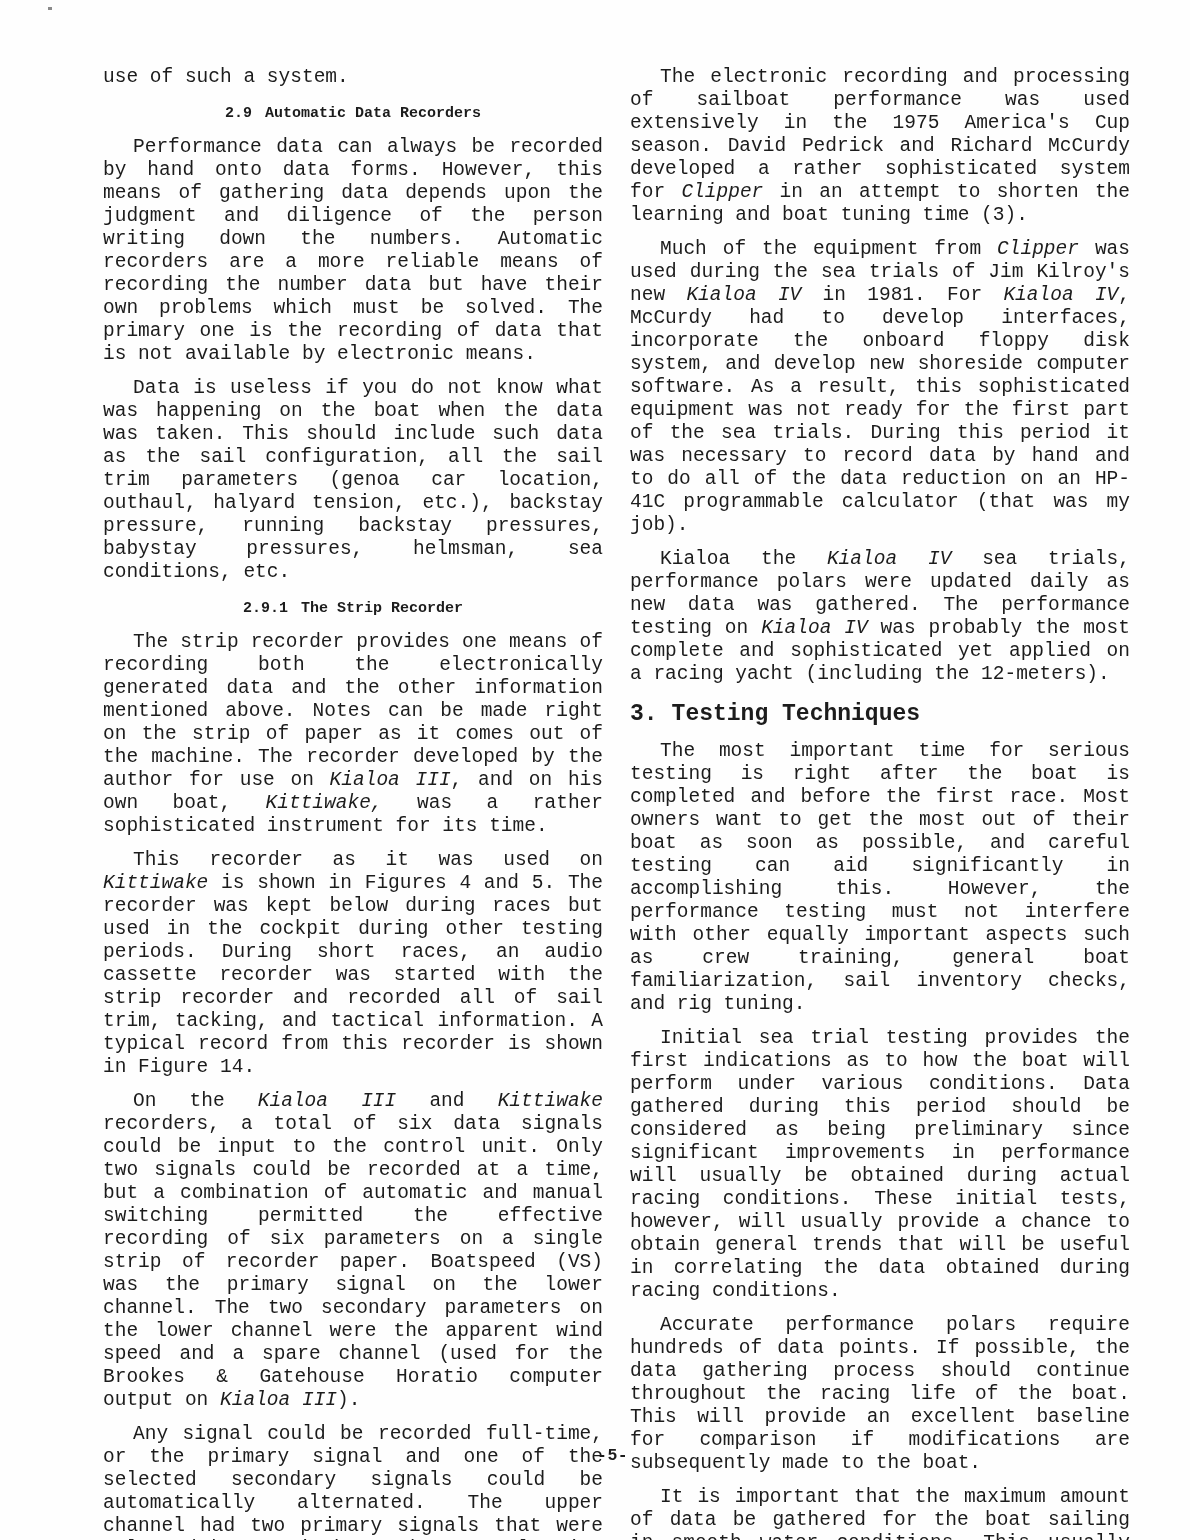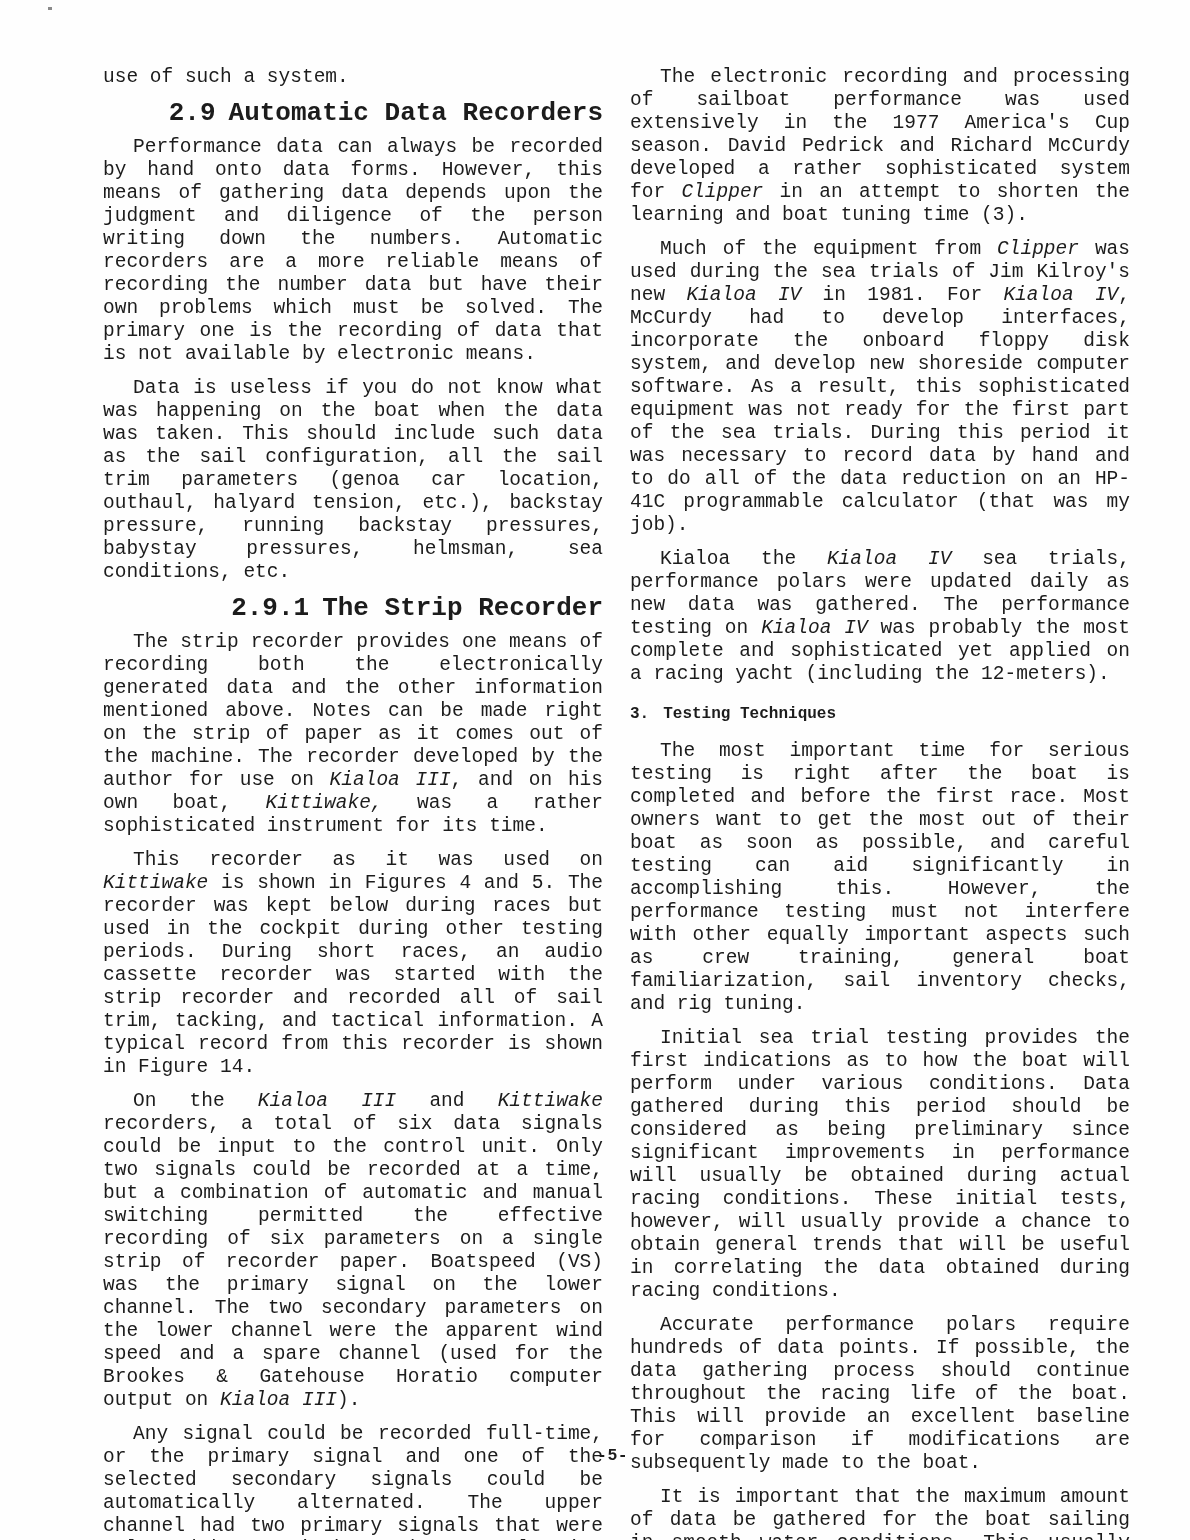--- a/index.html
+++ b/index.html
@@ -36,28 +36,28 @@
   }
   .col-left  { left: 103px; }
   .col-right { left: 630px; }
   p.para {
     margin: 0 0 11px 0;
     text-indent: 30px;
   }
   p.cont { text-indent: 0; }
   .h-sub {
     font-weight: bold;
-    font-size: 26px;
-    text-align: right;
+    font-size: 15px;
+    text-align: center;
     margin: 13px 0 11px 0;
   }
   .h-sub .h-num { margin-right: 13px; }
   .h-main {
     font-weight: bold;
-    font-size: 16px;
+    font-size: 23px;
     line-height: 27px;
     text-align: left;
     margin: 15px 0 12px 0;
   }
   .h-main .h-num { margin-right: 14px; }
   .page-number {
     position: absolute;
     left: 597px;
     top: 1446px;
     font-size: 16.5px;
@@ -75,21 +75,21 @@
       <div class="h-sub"><span class="h-num">2.9</span><span>Automatic Data Recorders</span></div>
       <p class="para"><span>Performance data can always be recorded by hand onto data forms. However, this means of gathering data depends upon the judgment and diligence of the person writing down the numbers. Automatic recorders are a more reliable means of recording the number data but have their own problems which must be solved. The primary one is the recording of data that is not available by electronic means.</span></p>
       <p class="para"><span>Data is useless if you do not know what was happening on the boat when the data was taken. This should include such data as the sail configuration, all the sail trim parameters (genoa car location, outhaul, halyard tension, etc.), backstay pressure, running backstay pressures, babystay pressures, helmsman, sea conditions, etc.</span></p>
       <div class="h-sub"><span class="h-num">2.9.1</span><span>The Strip Recorder</span></div>
       <p class="para"><span>The strip recorder provides one means of recording both the electronically generated data and the other information mentioned above. Notes can be made right on the strip of paper as it comes out of the machine. The recorder developed by the author for use on </span><i>Kialoa III</i><span>, and on his own boat, </span><i>Kittiwake,</i><span> was a rather sophisticated instrument for its time.</span></p>
       <p class="para"><span>This recorder as it was used on </span><i>Kittiwake</i><span> is shown in Figures 4 and 5. The recorder was kept below during races but used in the cockpit during other testing periods. During short races, an audio cassette recorder was started with the strip recorder and recorded all of sail trim, tacking, and tactical information. A typical record from this recorder is shown in Figure 14.</span></p>
       <p class="para"><span>On the </span><i>Kialoa III</i><span> and </span><i>Kittiwake</i><span> recorders, a total of six data signals could be input to the control unit. Only two signals could be recorded at a time, but a combination of automatic and manual switching permitted the effective recording of six parameters on a single strip of recorder paper. Boatspeed (VS) was the primary signal on the lower channel. The two secondary parameters on the lower channel were the apparent wind speed and a spare channel (used for the Brookes &amp; Gatehouse Horatio computer output on </span><i>Kialoa III</i><span>).</span></p>
       <p class="para"><span>Any signal could be recorded full-time, or the primary signal and one of the selected secondary signals could be automatically alternated. The upper channel had two primary signals that were selected by a switch on the control unit. These were the apparent wind angle scaled from 0 to 180 degrees and the closehauled wind angle. The signal from an electronic heel angle indicator was the single secondary signal for the upper channel. This recorder was used on board </span><i>Kittiwake</i><span> for all of its races and practice sessions for over two years.</span></p>
     </div>
   <div class="col col-right">
-      <p class="para"><span>The electronic recording and processing of sailboat performance was used extensively in the 1977 America's Cup season. David Pedrick and Richard McCurdy developed a rather sophisticated system for </span><i>Clipper</i><span> in an attempt to shorten the learning and boat tuning time (3).</span></p>
+      <p class="para"><span>The electronic recording and processing of sailboat performance was used extensively in the 1975 America's Cup season. David Pedrick and Richard McCurdy developed a rather sophisticated system for </span><i>Clipper</i><span> in an attempt to shorten the learning and boat tuning time (3).</span></p>
       <p class="para"><span>Much of the equipment from </span><i>Clipper</i><span> was used during the sea trials of Jim Kilroy's new </span><i>Kialoa IV</i><span> in 1981. For </span><i>Kialoa IV</i><span>, McCurdy had to develop interfaces, incorporate the onboard floppy disk system, and develop new shoreside computer software. As a result, this sophisticated equipment was not ready for the first part of the sea trials. During this period it was necessary to record data by hand and to do all of the data reduction on an HP-41C programmable calculator (that was my job).</span></p>
       <p class="para"><span>Kialoa the </span><i>Kialoa IV</i><span> sea trials, performance polars were updated daily as new data was gathered. The performance testing on </span><i>Kialoa IV</i><span> was probably the most complete and sophisticated yet applied on a racing yacht (including the 12-meters).</span></p>
       <div class="h-main"><span class="h-num">3.</span><span>Testing Techniques</span></div>
       <p class="para"><span>The most important time for serious testing is right after the boat is completed and before the first race. Most owners want to get the most out of their boat as soon as possible, and careful testing can aid significantly in accomplishing this. However, the performance testing must not interfere with other equally important aspects such as crew training, general boat familiarization, sail inventory checks, and rig tuning.</span></p>
       <p class="para"><span>Initial sea trial testing provides the first indications as to how the boat will perform under various conditions. Data gathered during this period should be considered as being preliminary since significant improvements in performance will usually be obtained during actual racing conditions. These initial tests, however, will usually provide a chance to obtain general trends that will be useful in correlating the data obtained during racing conditions.</span></p>
       <p class="para"><span>Accurate performance polars require hundreds of data points. If possible, the data gathering process should continue throughout the racing life of the boat. This will provide an excellent baseline for comparison if modifications are subsequently made to the boat.</span></p>
       <p class="para"><span>It is important that the maximum amount of data be gathered for the boat sailing in smooth water conditions. This usually gives the maximum performance characteristics for the boat. If you know what the boat should be able to do under ideal smooth water conditions, you are better able to judge how the boat should be sailed as the sea conditions deteriorate. Rough sea conditions degrade the performance of the boat. Eventually you will want to</span></p>
     </div>
   <div class="page-number">-5-</div>
 </div>

